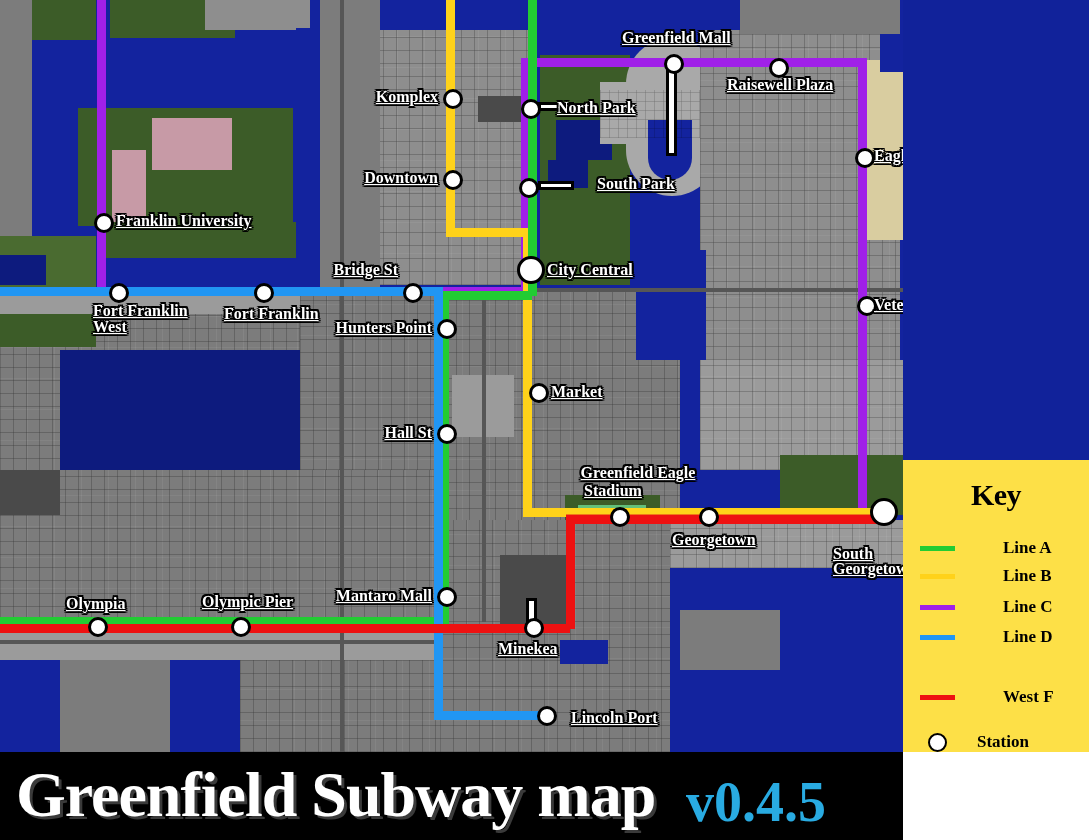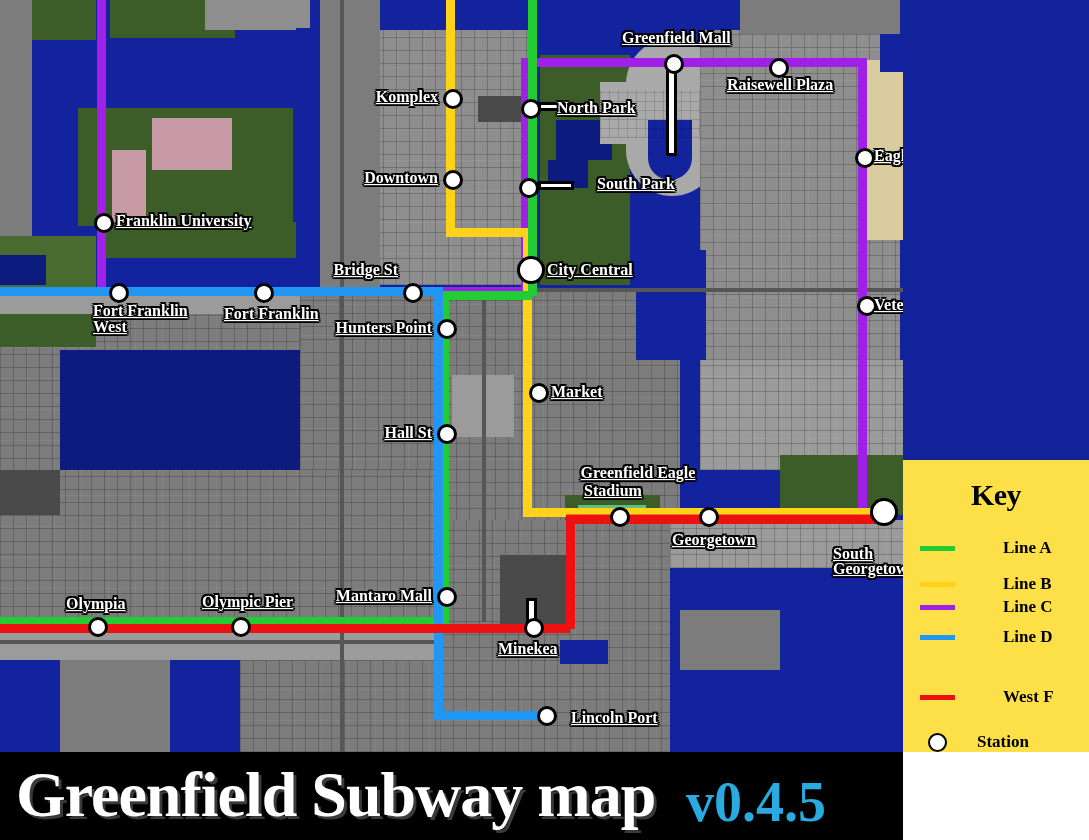--- a/index.html
+++ b/index.html
@@ -250,21 +250,21 @@
     <div class="lbl" style="left:571px;top:709px;">Lincoln Port</div>
   </div>
 
   <div id="key">
     <h1>Key</h1>
 
     <div class="krow" style="top:78px;text-align:center;">
       <div class="kswatch" style="background:#22cc33;"></div>
       <div class="klabel" style="margin-left:48px;">Line A</div>
     </div>
-    <div class="krow" style="top:114px;">
+    <div class="krow" style="top:106px;">
       <div class="kswatch" style="background:#ffd21a;"></div>
       <div class="klabel" style="margin-left:48px;">Line B</div>
     </div>
     <div class="krow" style="top:137px;">
       <div class="kswatch" style="background:#a020e8;"></div>
       <div class="klabel" style="margin-left:48px;">Line C</div>
     </div>
     <div class="krow" style="top:167px;">
       <div class="kswatch" style="background:#2196f3;"></div>
       <div class="klabel" style="margin-left:48px;">Line D</div>

